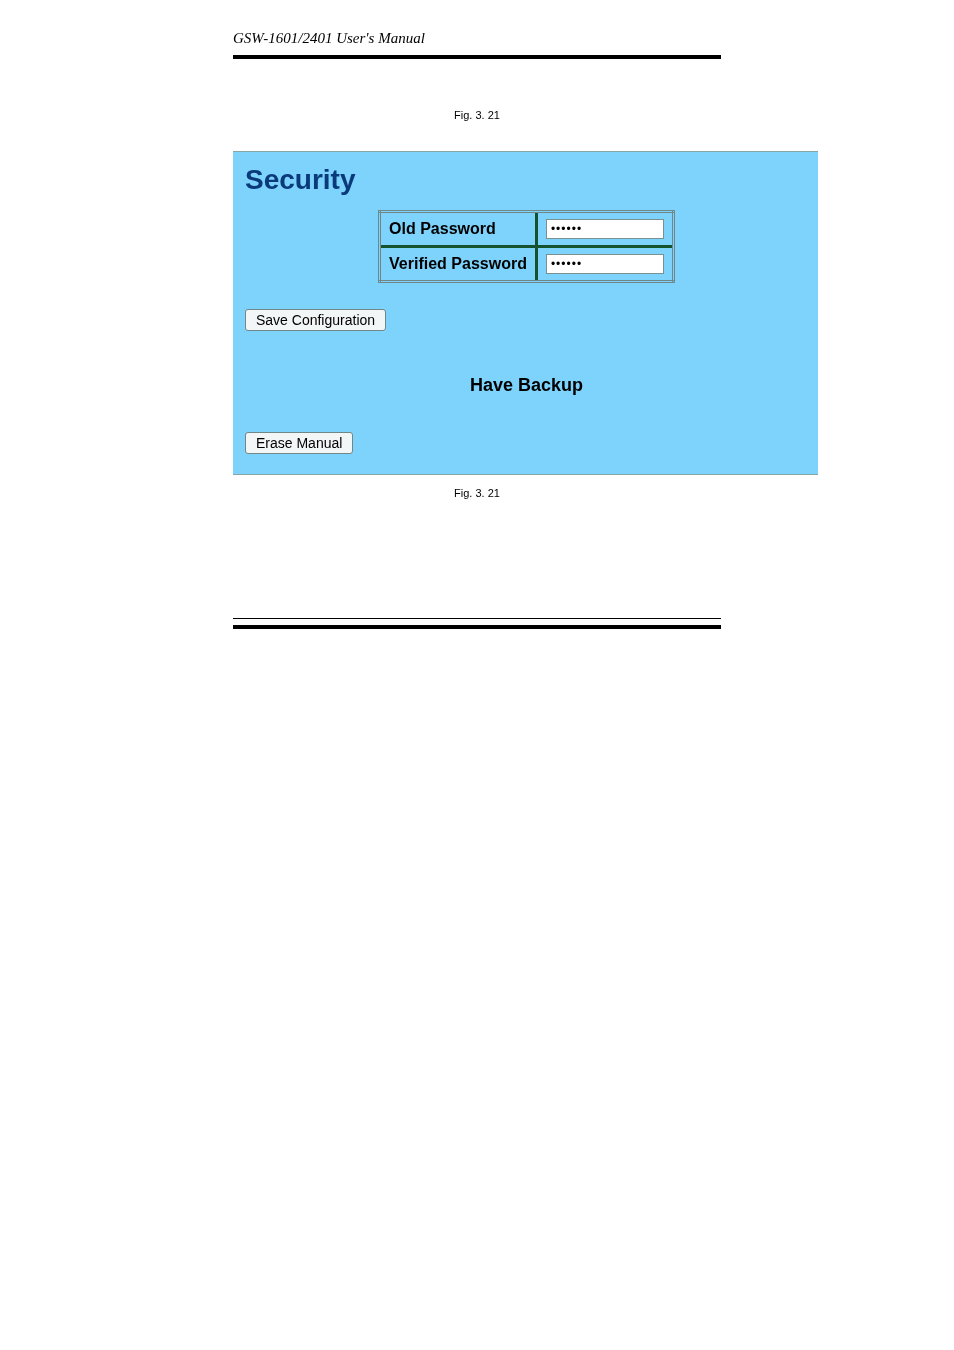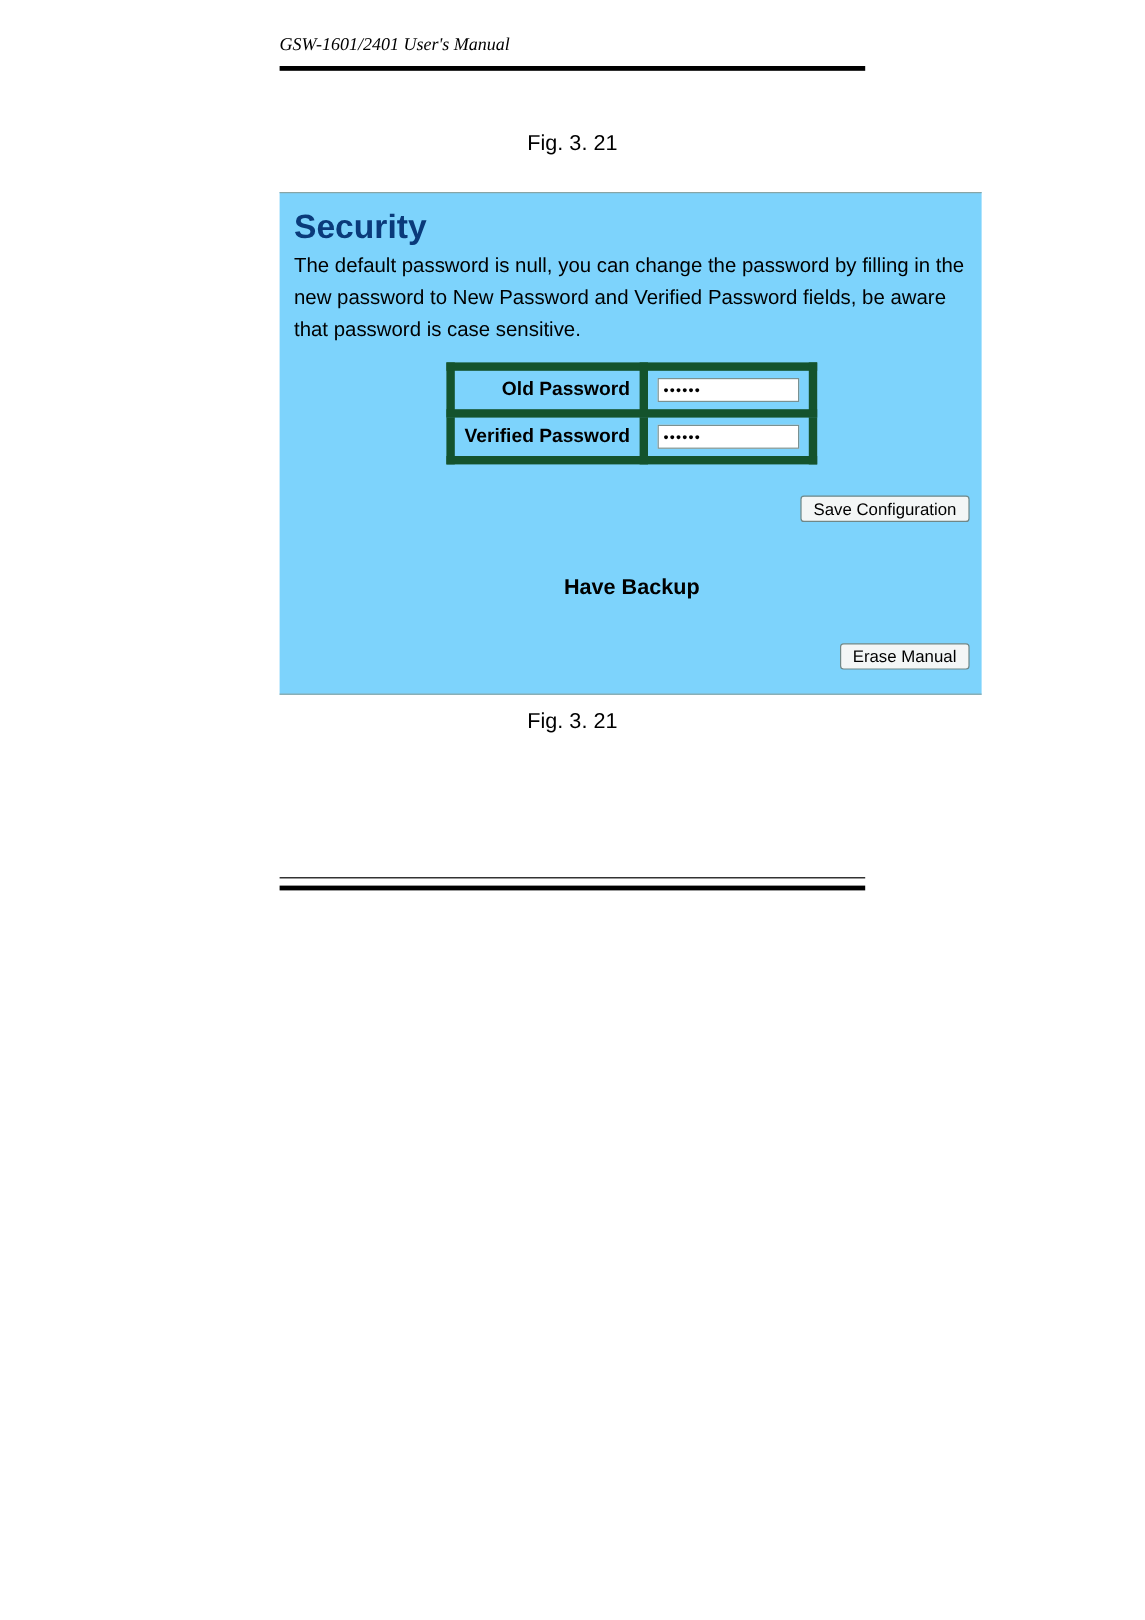--- a/index.html
+++ b/index.html
@@ -30,21 +30,21 @@
     font-family: "Times New Roman", Times, serif;
     font-style: italic;
     font-size: 15px;
     color: #000;
   }
   .content {
     padding: 40px 150px 40px 150px;
   }
   .caption {
     text-align: center;
-    font-size: 18px;
+    font-size: 11px;
     color: #000;
     margin: 10px 0 30px 0;
   }
   .screenshot {
     width: 585px;
     margin: 0 auto;
     background: #7dd3fc;
     border-top: 1px solid #88a5a5;
     border-bottom: 1px solid #88a5a5;
   }
@@ -66,46 +66,45 @@
   .tbl-wrap {
     display: flex;
     justify-content: center;
     margin-top: 14px;
   }
   table.pwd {
     border-collapse: collapse;
     border: 3px double #6f8787;
   }
   table.pwd td {
-    border: 7px solid #14532d;
+    border: 3px solid #14532d;
     padding: 6px 8px;
     font-size: 16px;
     vertical-align: middle;
-    text-align: right;
   }
   table.pwd td.lbl {
     font-weight: bold;
     color: #000;
     white-space: nowrap;
   }
   .pw-input {
     width: 118px;
     height: 20px;
     border: 1px solid #7a9191;
     background: #fff;
     font-family: Arial, Helvetica, sans-serif;
     font-size: 12px;
     letter-spacing: 1px;
     padding: 0 4px;
     box-sizing: border-box;
     display: inline-flex;
     align-items: center;
   }
   .btn-row {
-    text-align: right;
+    text-align: left;
   }
   .fake-btn {
     display: inline-block;
     background: #f3f6f6;
     border: 1px solid #6f8787;
     border-radius: 3px;
     padding: 2px 10px;
     font-size: 14px;
     color: #000;
     cursor: pointer;
@@ -148,21 +147,20 @@
   <hr class="hr-thick" style="margin-left:150px;margin-right:150px;">
 
   <div class="content">
 
     <div class="caption">Fig. 3. 21</div>
 
     <div class="screenshot">
       <div class="scr-inner">
 
         <h1 class="scr-title">Security</h1>
-        <div class="scr-desc">The default password is null, you can change the password by filling in the new password to New Password and Verified Password fields, be aware that password is case sensitive.</div>
 
         <div class="tbl-wrap">
           <table class="pwd">
             <tbody>
                 <tr>
               <td class="lbl">Old Password</td>
               <td>
                 <span class="pw-input">••••••</span>
               </td>
             </tr>

